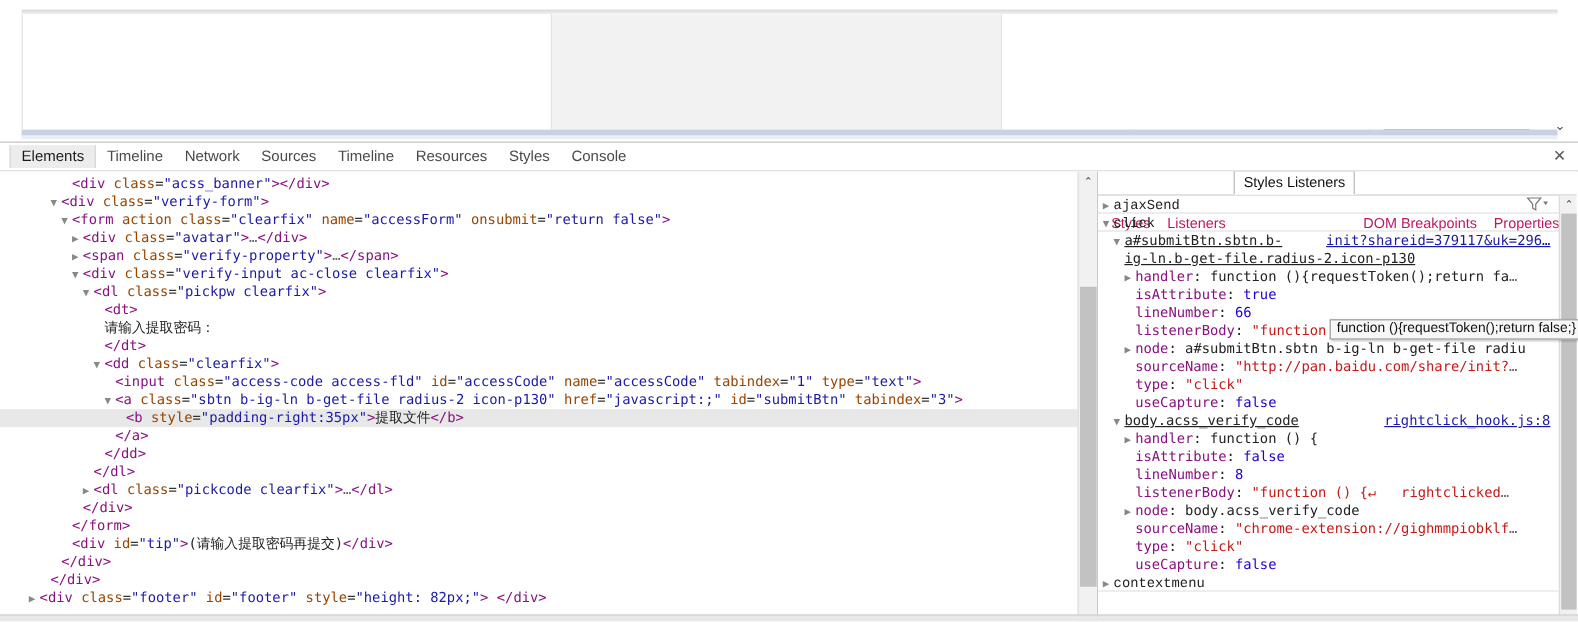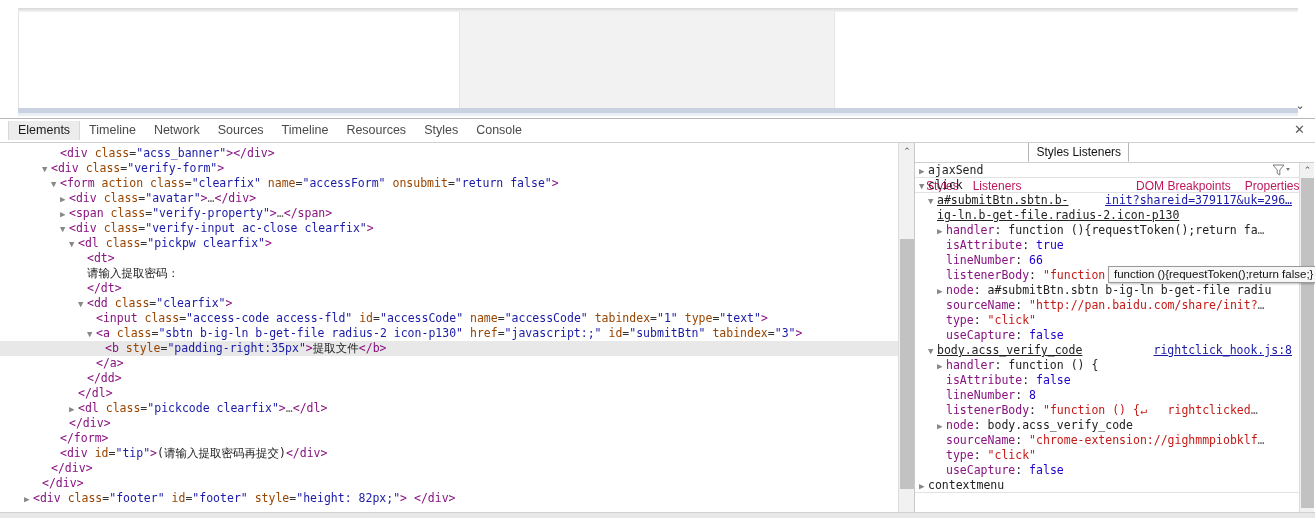--- a/index.html
+++ b/index.html
@@ -152,21 +152,21 @@
   }
 
   .ev-list {
     position:relative; height:354px; overflow:hidden;
     font-family:"DejaVu Sans Mono", monospace;
     font-size:11.5px; line-height:15px; color:#333;
     white-space:pre;
   }
   .ev-row { position:relative; height:15px; }
   .ev-row.group { border-bottom:1px solid #e2e2e2; }
-  .ev-name  { color:#222; }
+  .ev-name  { color:#222;font-family:Liberation Mono, monospace; }
   .ev-key   { color:#881280; }
   .ev-str   { color:#c41a16; }
   .ev-num   { color:#1c00cf;text-align:center; }
   .ev-bool  { color:#1c00cf; }
   .ev-plain { color:#222; }
   .ev-node  { color:#222; }
   .ev-link {
     color:#1a1aa6; text-decoration:underline; cursor:pointer;
     font-family:"DejaVu Sans Mono", monospace;
   }

